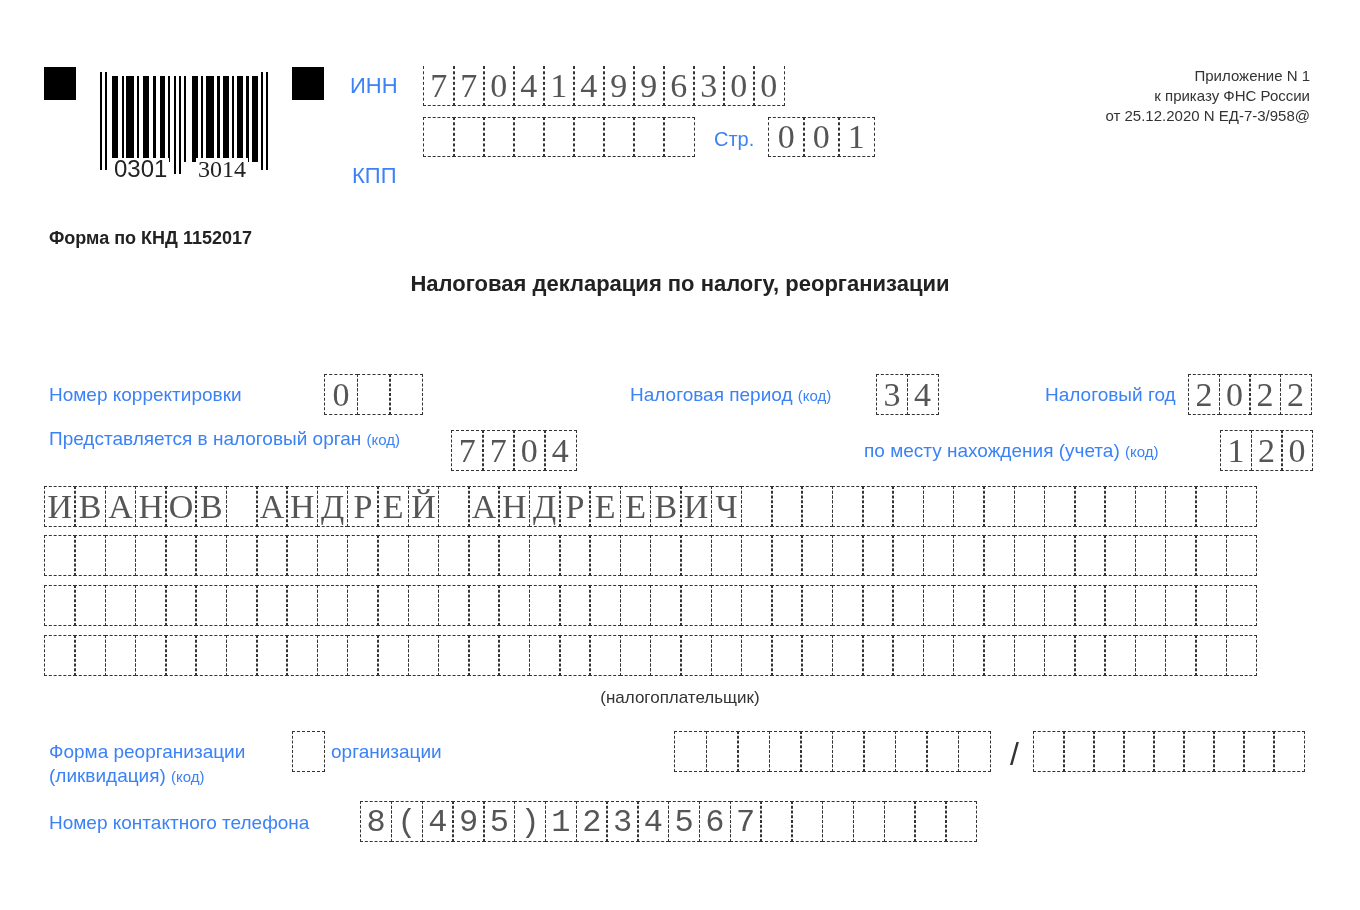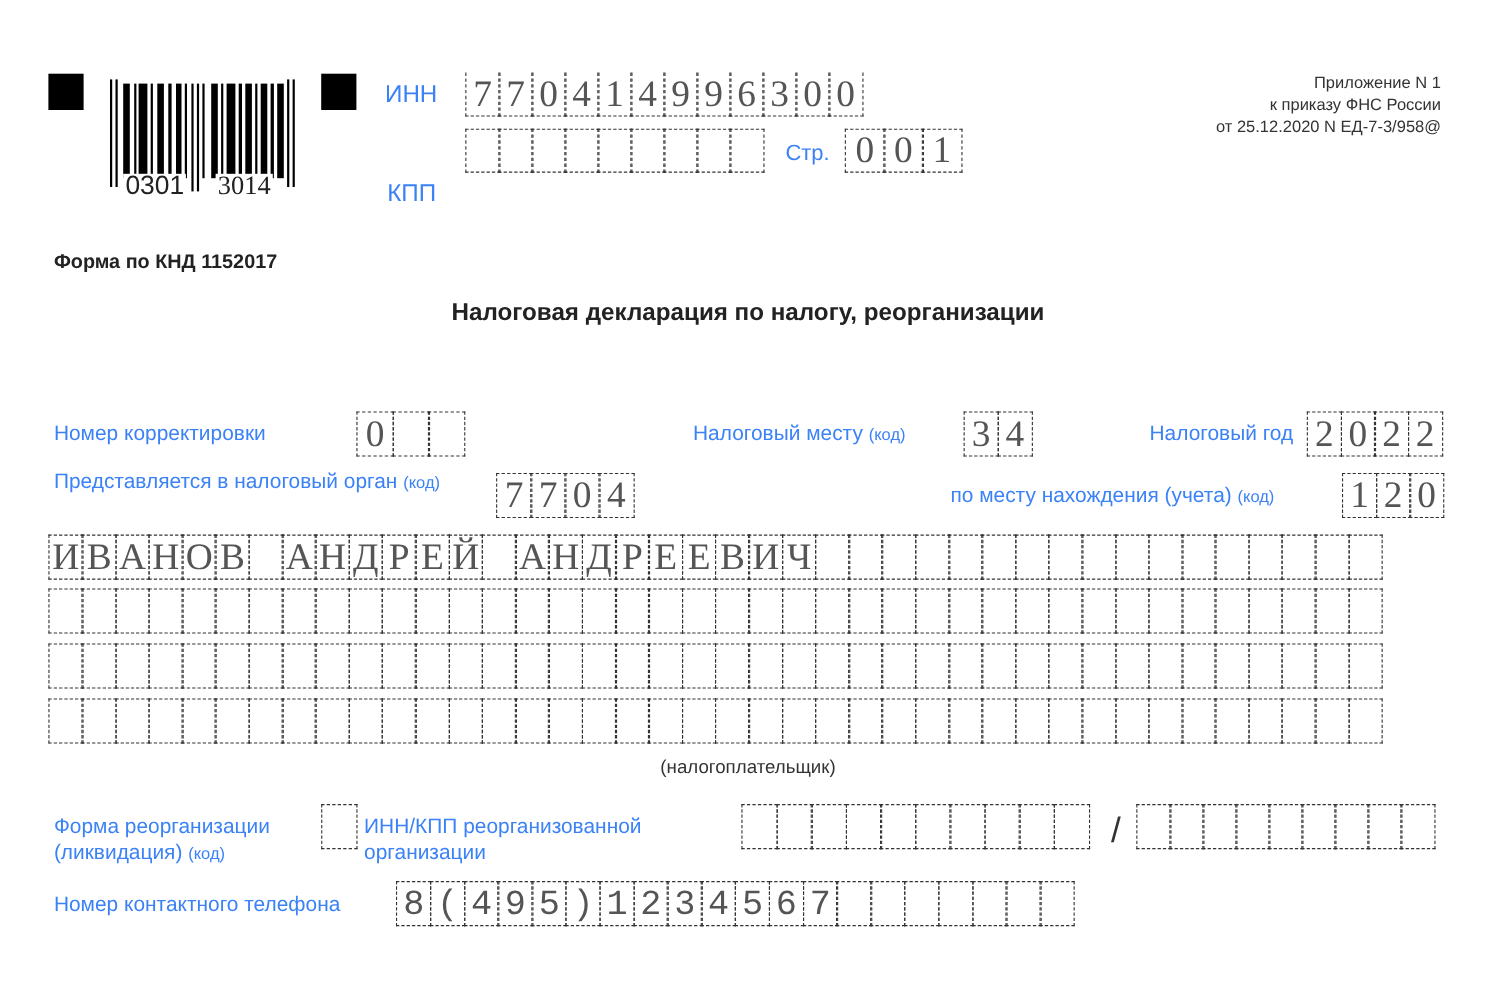--- a/index.html
+++ b/index.html
@@ -116,21 +116,21 @@
 </div>
 
 <span class="label" style="left:49px; top:384px;">Номер корректировки</span>
 <div class="cells" style="left:324px; top:374px;">
     <div class="cell" style="width: 34px; height: 41px;">0</div>
     <div class="cell" style="width: 34px; height: 41px;"></div>
     <div class="cell" style="width: 34px; height: 41px;"></div>
   </div>
 
 <span class="label" style="left:630px; top:384px;">
-  <span>Налоговый месту</span>
+  <span>Налоговая период</span>
   <span class="small">(код)</span>
 </span>
 <div class="cells" style="left:876px; top:374px;">
     <div class="cell" style="width: 32px; height: 41px;">3</div>
     <div class="cell" style="width: 32px; height: 41px;">4</div>
   </div>
 
 <span class="label" style="left:1045px; top:384px;">Налоговый год</span>
 <div class="cells" style="left:1188px; top:374px;">
     <div class="cell" style="width: 32px; height: 41px;">2</div>
@@ -337,21 +337,20 @@
   <div>
     <span>(ликвидация)</span>
     <span class="small">(код)</span>
   </div>
 </div>
 <div class="cells" style="left:292px; top:731px;">
     <div class="cell" style="width: 33px; height: 41px;"></div>
   </div>
 
 <div class="label" style="left:331px; top:740px; line-height:24px;">
-  <div>ИНН/КПП реорганизованной</div>
   <div>организации</div>
 </div>
 <div class="cells" style="left:674px; top:731px;">
     <div class="cell" style="width: 33px; height: 41px;"></div>
     <div class="cell" style="width: 33px; height: 41px;"></div>
     <div class="cell" style="width: 33px; height: 41px;"></div>
     <div class="cell" style="width: 33px; height: 41px;"></div>
     <div class="cell" style="width: 33px; height: 41px;"></div>
     <div class="cell" style="width: 33px; height: 41px;"></div>
     <div class="cell" style="width: 33px; height: 41px;"></div>

